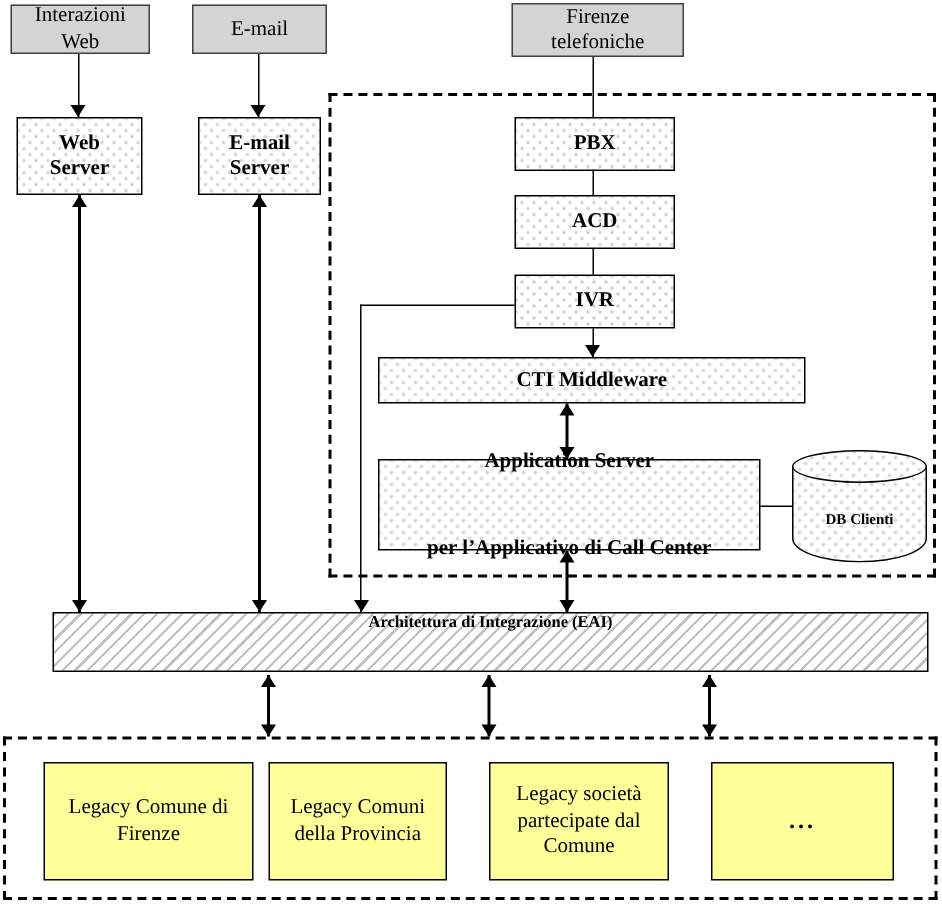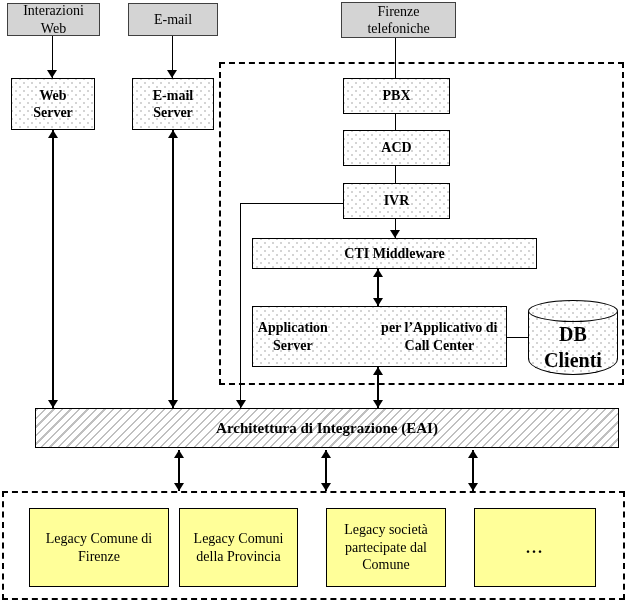--- a/index.html
+++ b/index.html
@@ -20,22 +20,22 @@
       radial-gradient(#d4d4d4 1px, transparent 1.2px);
     background-size:8px 8px;
     background-position:0 0,4px 4px;
     font-weight:bold;font-size:14px;
   }
   .yellow{background:#ffff99;font-size:14px;}
   .dashedbox{position:absolute;box-sizing:border-box;border:2px dashed #000;background:transparent;}
   .eai{
     position:absolute;box-sizing:border-box;border:1px solid #000;
     background:repeating-linear-gradient(135deg,#c0c0c0 0px,#c0c0c0 1.5px,#ffffff 1.5px,#ffffff 6px);
-    display:flex;align-items:center;justify-content:center;
-    font-weight:bold;font-size:15px;
+    display:flex;justify-content:center;
+    font-weight:bold;font-size:11px;
   }
   .vline{position:absolute;width:1px;background:#000;}
   .vline2{position:absolute;width:2px;background:#000;}
   .hline{position:absolute;height:1px;background:#000;}
   .arr-dn{position:absolute;width:0;height:0;border-left:5px solid transparent;border-right:5px solid transparent;border-top:8px solid #000;}
   .arr-up{position:absolute;width:0;height:0;border-left:5px solid transparent;border-right:5px solid transparent;border-bottom:8px solid #000;}
   
   .cyl{position:absolute;}
   .cyl-body{
     position:absolute;left:0;right:0;top:11px;bottom:0;box-sizing:border-box;
@@ -52,21 +52,21 @@
     border:1px solid #000;border-radius:50%;
     background-color:#fff;
     background-image:
       radial-gradient(#d4d4d4 1px, transparent 1.2px),
       radial-gradient(#d4d4d4 1px, transparent 1.2px);
     background-size:8px 8px;background-position:0 0,4px 4px;
   }
   .cyl-label{
     position:absolute;left:0;right:0;top:18px;bottom:0;
     display:flex;align-items:center;justify-content:center;text-align:center;
-    font-weight:bold;font-size:20px;line-height:1.3;
+    font-weight:bold;font-size:10px;line-height:1.3;
   }
   .dots{font-size:16px;font-weight:bold;letter-spacing:2px;}
 </style>
 </head>
 <body>
 
 <div class="canvas">
 
   <div class="dashedbox" style="left:219px;top:62px;width:405px;height:323px;"></div>
   <div class="dashedbox" style="left:2px;top:491px;width:623px;height:109px;"></div>
@@ -93,21 +93,21 @@
   </div>
   <div class="box dotted" style="left:343px;top:130px;width:107px;height:36px;">
     <span>ACD</span>
   </div>
   <div class="box dotted" style="left:343px;top:183px;width:107px;height:36px;">
     <span>IVR</span>
   </div>
   <div class="box dotted" style="left:252px;top:238px;width:285px;height:31px;">
     <span>CTI Middleware</span>
   </div>
-  <div class="box dotted" style="left:252px;top:306px;width:255px;height:61px;gap:40px;">
+  <div class="box dotted" style="left:252px;top:306px;width:255px;height:61px;flex-direction:column;gap:40px;">
     <span>Application Server</span>
     <span>per l’Applicativo di Call Center</span>
   </div>
 
   <div class="cyl" style="left:528px;top:300px;width:90px;height:75px;">
     <div class="cyl-body"></div>
     <div class="cyl-top"></div>
     <div class="cyl-label" style="padding:0 14px;">DB Clienti</div>
   </div>
 

